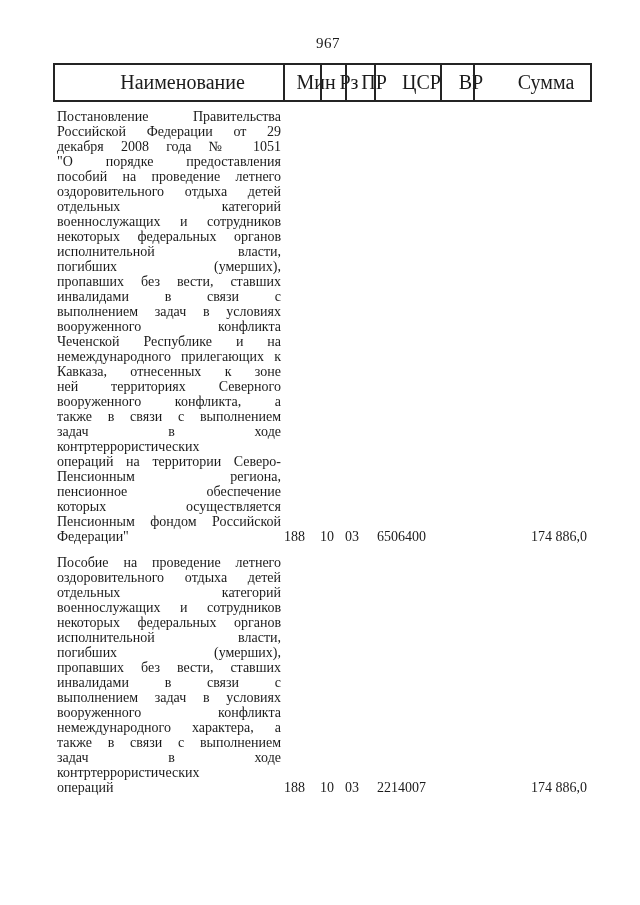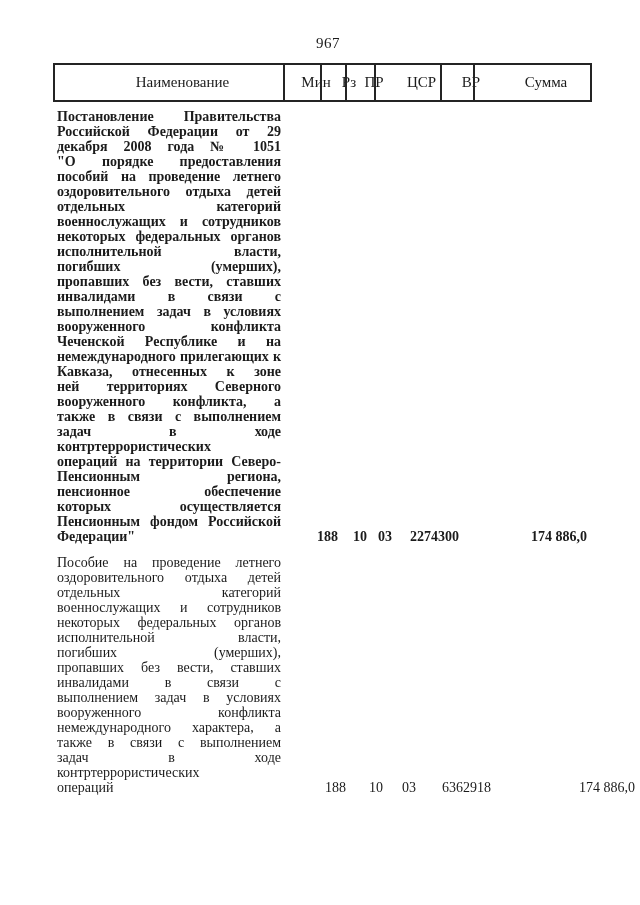--- a/index.html
+++ b/index.html
@@ -29,44 +29,43 @@
     display: grid;
     grid-template-columns: 228px 37px 25px 29px 66px 33px 117px;
     border: 2px solid #242424;
     height: 39px;
   }
   .th {
     border-left: 2px solid #242424;
     display: flex;
     align-items: center;
     justify-content: center;
-    font-size: 15px;
+    font-size: 20px;
     white-space: nowrap;
     padding-left: 27px;
   }
   .th:first-child { border-left: none; }
   .trow {
     display: grid;
     grid-template-columns: 230px 37px 25px 29px 66px 33px 119px;
     font-size: 14px;
     line-height: 15px;
   }
-  .trow.r1 { margin-top: 7px; font-weight: bold; }
-  .trow.r2 { margin-top: 11px; gap: 8px; }
+  .trow.r1 { margin-top: 7px; }
+  .trow.r2 { margin-top: 11px; }
   .name-cell { padding: 0 2px 0 4px; }
   .jline {
     text-align: justify;
     text-align-last: justify;
   }
   .jline.last { text-align-last: left; }
   .num-cell {
     display: flex;
     align-items: flex-end;
     white-space: nowrap;
-    margin-left: 33px;
   }
   .c-min { padding-left: 1px; }
   .c-csr { padding-left: 3px; }
   .c-sum { justify-content: flex-end; padding-right: 5px; }
 </style>
 </head>
 <body>
 
 <div class="page-number">967</div>
 
@@ -110,21 +109,21 @@
         <div class="jline">операций на территории Северо-</div>
         <div class="jline">Пенсионным региона,</div>
         <div class="jline">пенсионное обеспечение</div>
         <div class="jline">которых осуществляется</div>
         <div class="jline">Пенсионным фондом Российской</div>
         <div class="jline last">Федерации"</div>
       </div>
     <div class="num-cell c-min">188</div>
     <div class="num-cell">10</div>
     <div class="num-cell">03</div>
-    <div class="num-cell c-csr">2274300</div>
+    <div class="num-cell c-csr">6506400</div>
     <div class="num-cell"></div>
     <div class="num-cell c-sum">174 886,0</div>
   </div>
 
   <div class="trow r2">
     <div class="name-cell">
         <div class="jline">Пособие на проведение летнего</div>
         <div class="jline">оздоровительного отдыха детей</div>
         <div class="jline">отдельных категорий</div>
         <div class="jline">военнослужащих и сотрудников</div>
@@ -137,18 +136,18 @@
         <div class="jline">вооруженного конфликта</div>
         <div class="jline">немеждународного характера, а</div>
         <div class="jline">также в связи с выполнением</div>
         <div class="jline">задач в ходе</div>
         <div class="jline">контртеррористических</div>
         <div class="jline last">операций</div>
       </div>
     <div class="num-cell c-min">188</div>
     <div class="num-cell">10</div>
     <div class="num-cell">03</div>
-    <div class="num-cell c-csr">6362918</div>
+    <div class="num-cell c-csr">2214007</div>
     <div class="num-cell"></div>
     <div class="num-cell c-sum">174 886,0</div>
   </div>
 
 </div>
 
 </body></html>

